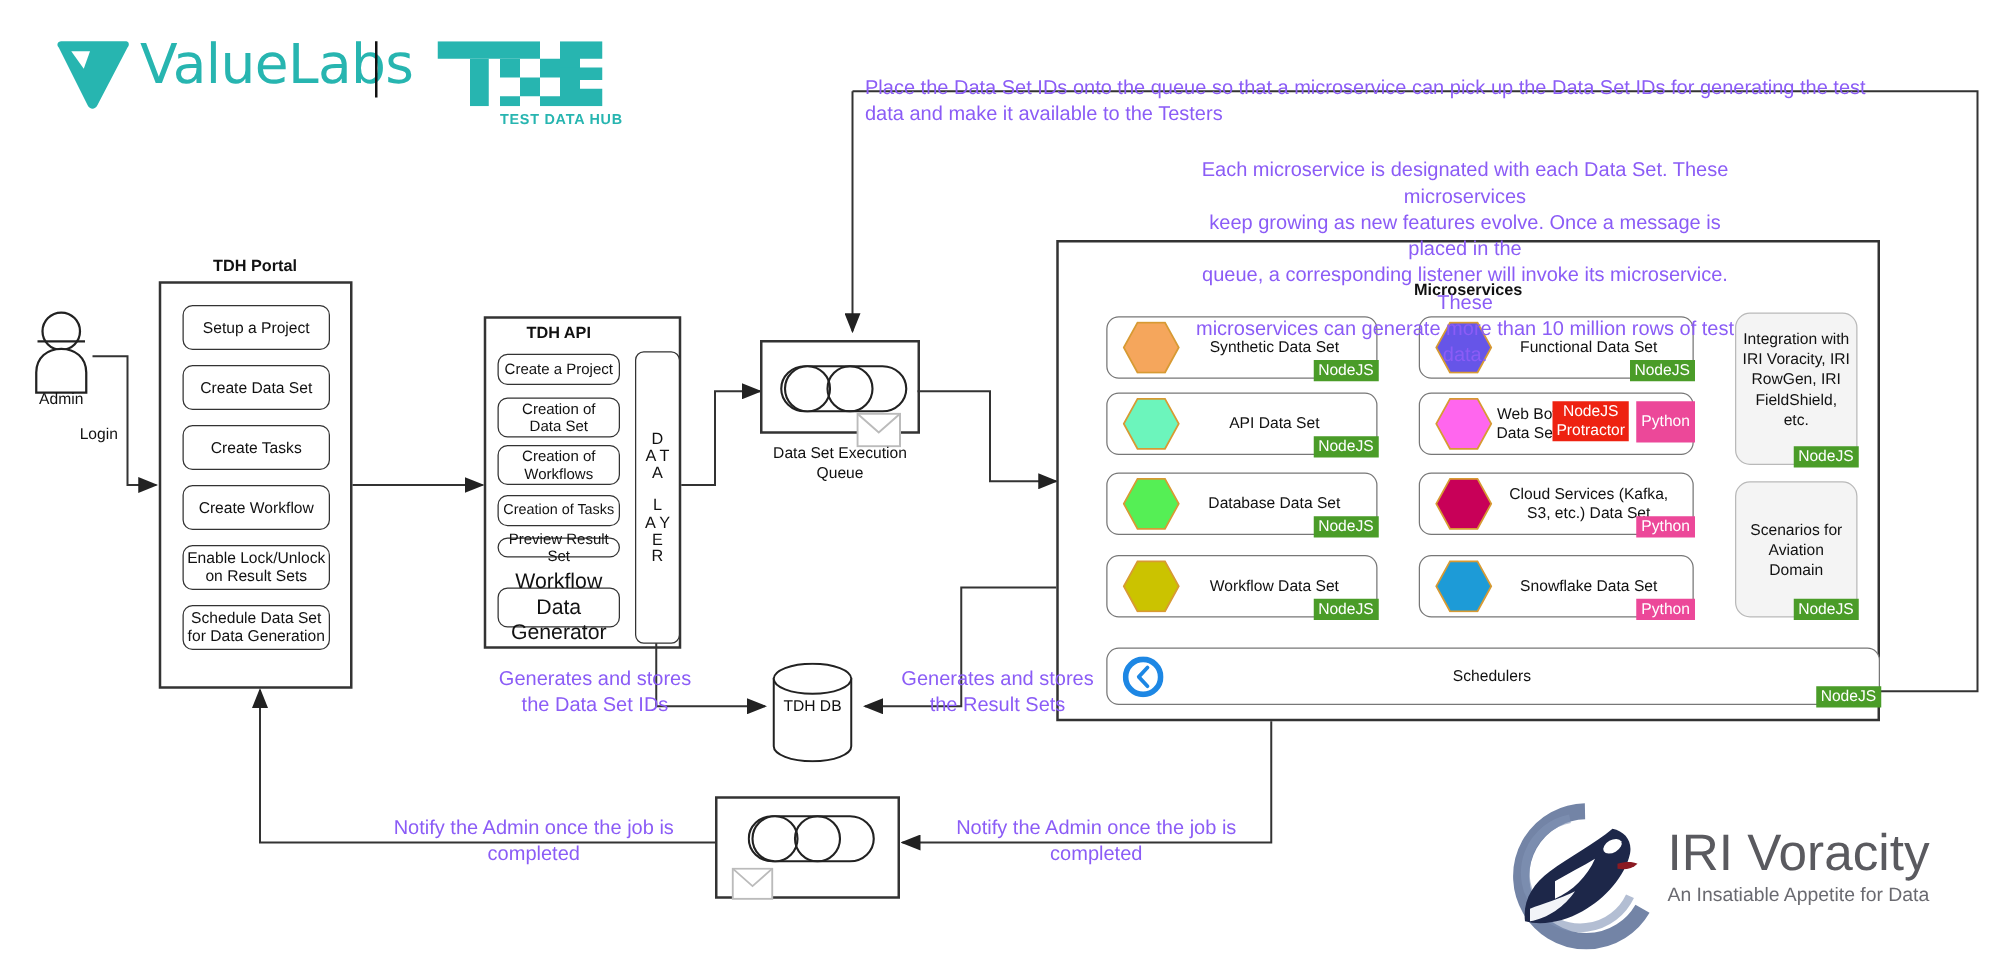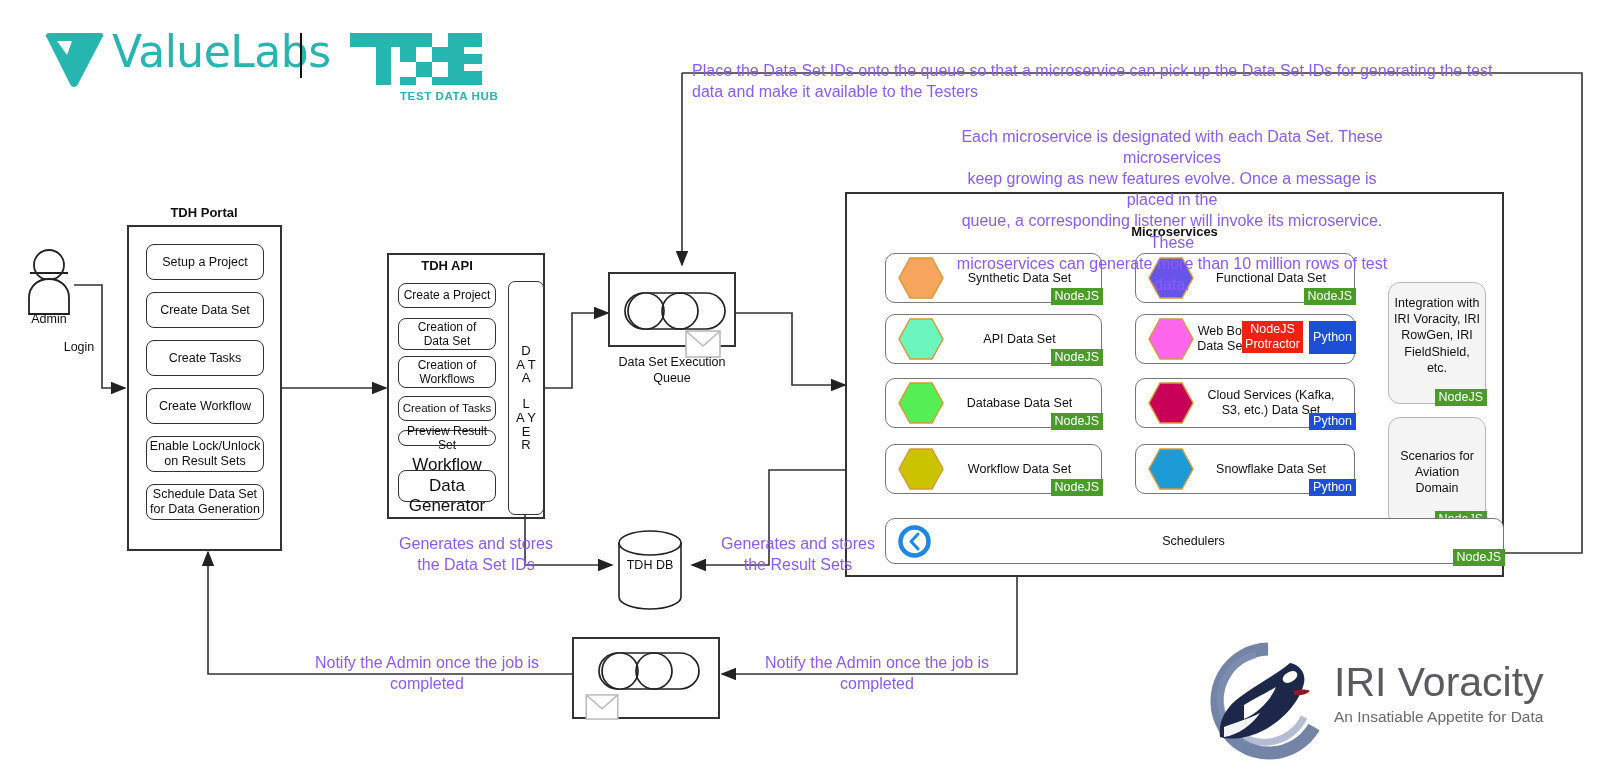--- a/index.html
+++ b/index.html
@@ -20,25 +20,25 @@
 
   
   .ms{position:absolute;border:1.6px solid #777;border-radius:10px;background:#fff;}
   .ms .hex{position:absolute;left:12px;top:50%;transform:translateY(-50%);
            width:46px;height:42px;}
   .ms .ms-label{position:absolute;left:58px;right:6px;top:50%;
        transform:translateY(-50%);text-align:center;font-size:12.5px;line-height:1.2;color:#111;}
   .tag{position:absolute;font-size:12.5px;color:#fff;padding:1px 4px 2px 4px;
        line-height:1.15;white-space:nowrap;}
   .tag.node{background:#4a9c28;}
-  .tag.python{background:#1d4ed8;}
+  .tag.python{background:#ec4899;}
   .tag.protractor{background:#ee2211;}
 
   .greybox{position:absolute;border:1.5px solid #b9b9b9;border-radius:12px;background:#f4f4f4;
-      font-size:12.5px;line-height:1.3;color:#111;text-align:center;margin-top:32px;}
+      font-size:12.5px;line-height:1.3;color:#111;text-align:center;}
   .greybox .gtext{position:absolute;left:4px;right:4px;top:50%;transform:translateY(-50%);}
 
   
   .datalayer{position:absolute;border:1.4px solid #333;border-radius:7px;background:#fff;}
   .dl-letters{position:absolute;left:0;right:0;top:0;bottom:0;display:flex;
     flex-direction:column;align-items:center;justify-content:center;
     font-size:13px;line-height:1.06;letter-spacing:0px;color:#111;}
   .dl-letters span{display:block;}
   .dl-gap{height:12px;}
 

